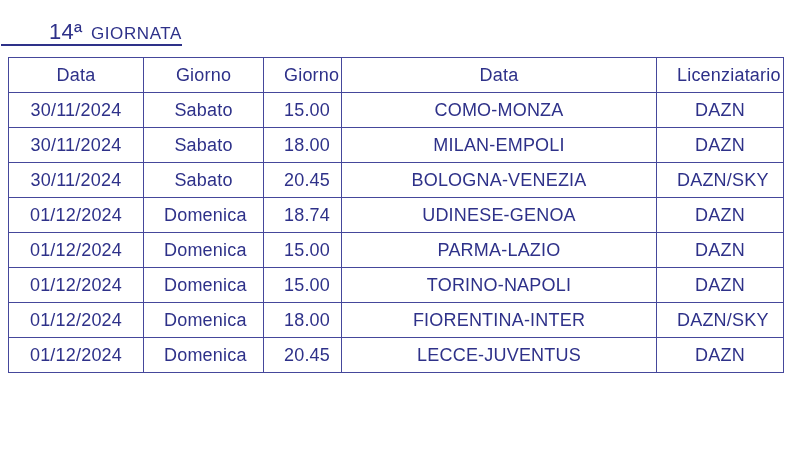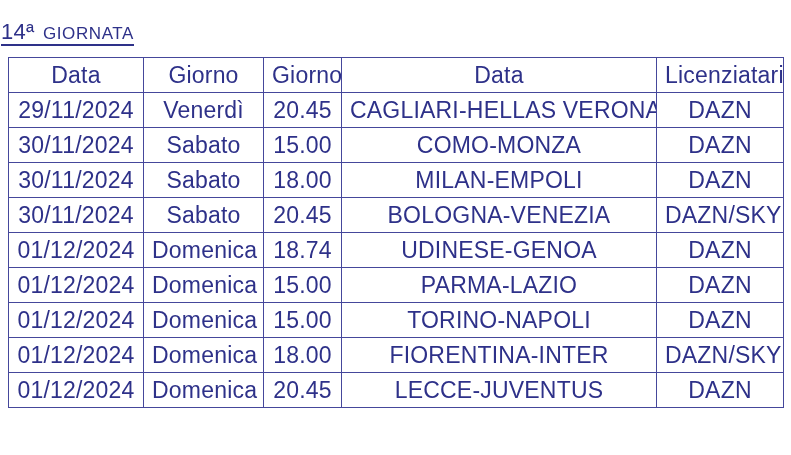--- a/index.html
+++ b/index.html
@@ -17,20 +17,21 @@
   }
   .page-title {
     position: absolute;
     top: 21px;
     left: 1px;
     display: inline-block;
     border-bottom: 2px solid #2e3189;
     padding-bottom: 1px;
     white-space: nowrap;
     line-height: 1;
+    padding-left: 48px;
   }
   .page-title .title-number {
     font-size: 22px;
     letter-spacing: 0.3px;
   }
   .page-title .title-label {
     font-size: 17px;
     letter-spacing: 0.6px;
     margin-left: 4px;
   }
@@ -44,24 +45,24 @@
   }
   table.fixtures col.c-data   { width: 135px; }
   table.fixtures col.c-giorno { width: 120px; }
   table.fixtures col.c-orario { width: 78px;  }
   table.fixtures col.c-gara   { width: 315px; }
   table.fixtures col.c-lic    { width: 127px; }
   table.fixtures th,
   table.fixtures td {
     border: 1.6px solid #45479b;
     height: 34px;
-    padding: 0 8px;
+    padding: 0 20px;
     text-align: center;
     vertical-align: middle;
-    font-size: 23px;
+    font-size: 18px;
     font-weight: normal;
     letter-spacing: 0.2px;
     color: #2e3189;
     white-space: nowrap;
     overflow: hidden;
   }
 </style>
 </head>
 <body>
 
@@ -81,27 +82,20 @@
   <thead>
     <tr>
       <th>Data</th>
       <th>Giorno</th>
       <th>Giorno</th>
       <th>Data</th>
       <th>Licenziatario</th>
     </tr>
   </thead>
   <tbody>
-      <tr>
-        <td>29/11/2024</td>
-        <td>Venerdì</td>
-        <td>20.45</td>
-        <td>CAGLIARI-HELLAS VERONA</td>
-        <td>DAZN</td>
-      </tr>
       <tr>
         <td>30/11/2024</td>
         <td>Sabato</td>
         <td>15.00</td>
         <td>COMO-MONZA</td>
         <td>DAZN</td>
       </tr>
       <tr>
         <td>30/11/2024</td>
         <td>Sabato</td>

